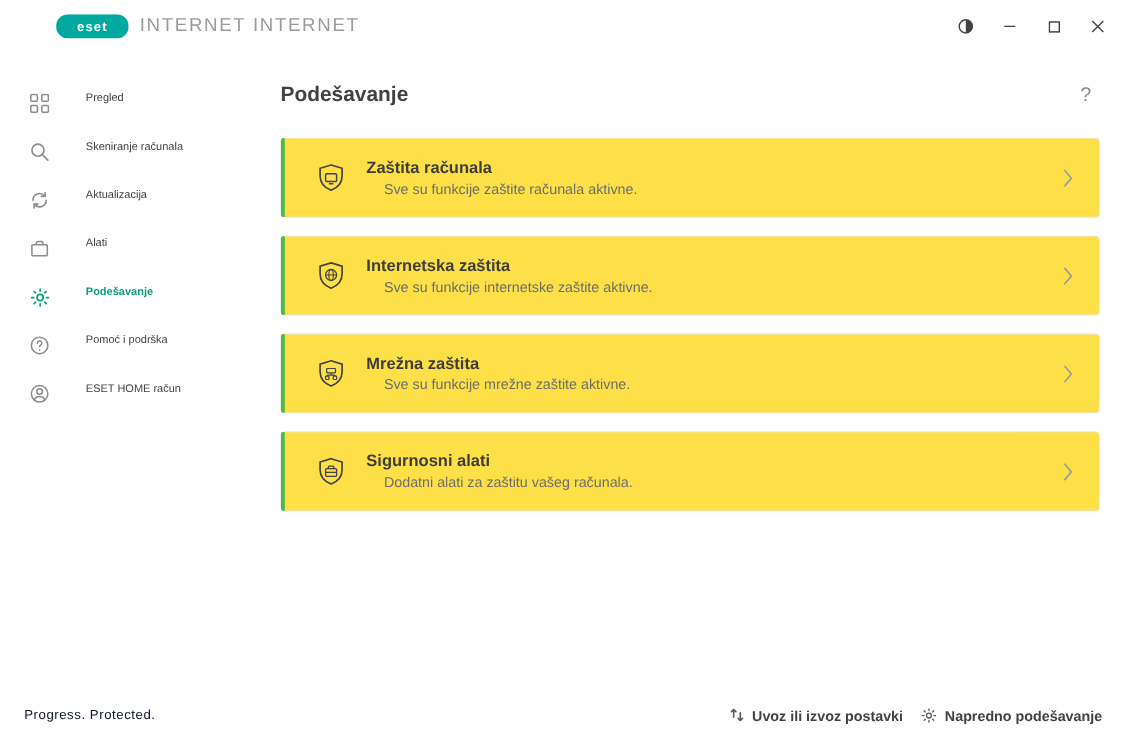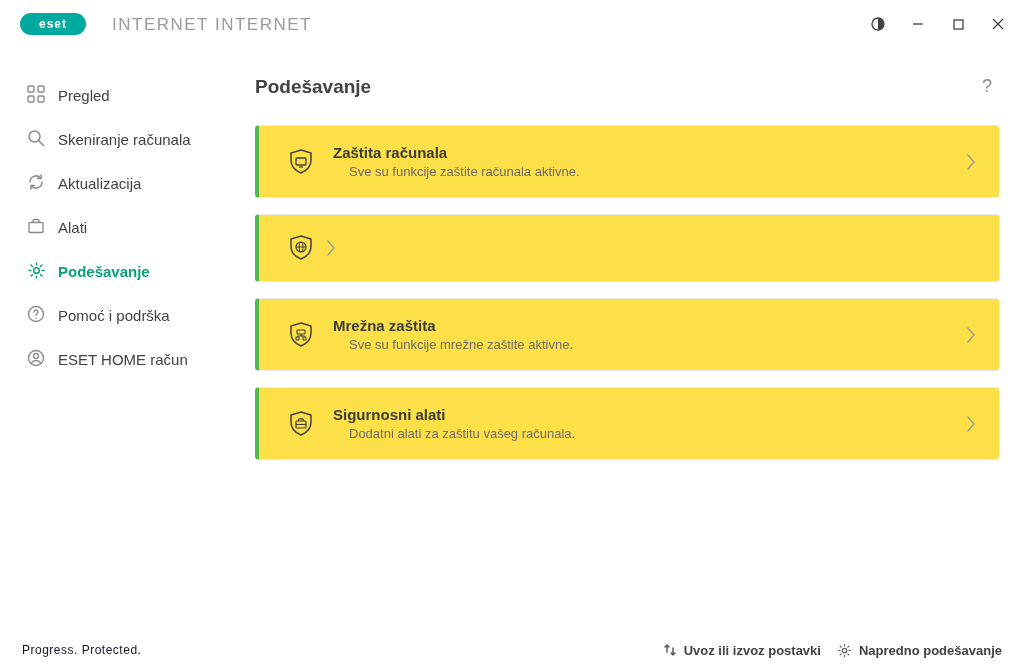--- a/index.html
+++ b/index.html
@@ -16,22 +16,23 @@
     
     .titlebar {
       height: 48px;
       display: flex;
       align-items: center;
       padding: 0 8px 0 20px;
       justify-content: space-between;
     }
     .brand {
       display: flex;
-      align-items: flex-end;
-      gap: 26px;
+      align-items: flex-start;
+      gap: 10px;
+      margin-left: 31px;
     }
     .brand-text {
       font-size: 17px;
       color: #9b9b9b;
       letter-spacing: 1.5px;
       font-weight: 400;
     }
     .window-controls {
       display: flex;
       gap: 4px;
@@ -53,24 +54,24 @@
       height: calc(670px - 48px - 40px);
     }
 
     
     .sidebar {
       width: 255px;
       padding-top: 24px;
     }
     .sidebar-item {
       display: flex;
-      align-items: flex-end;
-      gap: 12px;
+      align-items: flex-start;
+      gap: 32px;
       padding: 12px 20px 12px 26px;
-      font-size: 15px;
+      font-size: 10px;
       color: #424242;
       cursor: pointer;
     }
     .sidebar-item.active {
       color: #0d9e7a;
       font-weight: 600;
     }
     .sidebar-item.active .sb-icon { color: #0d9e7a; }
     .sb-icon {
       width: 20px;
@@ -332,20 +333,24 @@
 
       <div class="card">
         <span class="card-icon">
           <svg width="30" height="30" viewBox="0 0 30 30">
               <path d="M15 3l10 3v7c0 7-5 11-10 13C10 24 5 20 5 13V6l10-3z" fill="none" stroke="currentColor" stroke-width="1.5"></path>
               <circle cx="15" cy="14" r="5" fill="none" stroke="currentColor" stroke-width="1.2"></circle>
               <ellipse cx="15" cy="14" rx="2" ry="5" fill="none" stroke="currentColor" stroke-width="1"></ellipse>
               <line x1="10" y1="14" x2="20" y2="14" stroke="currentColor" stroke-width="1"></line>
             </svg>
         </span>
+        <div class="card-body">
+          <div class="card-title">Internetska zaštita</div>
+          <div class="card-desc">Sve su funkcije internetske zaštite aktivne.</div>
+        </div>
         <span class="card-chevron">
           <svg width="12" height="20" viewBox="0 0 12 20">
               <polyline points="3,3 9,10 3,17" fill="none" stroke="currentColor" stroke-width="1.5" stroke-linecap="round" stroke-linejoin="round"></polyline>
             </svg>
         </span>
       </div>
 
       <div class="card">
         <span class="card-icon">
           <svg width="30" height="30" viewBox="0 0 30 30">

